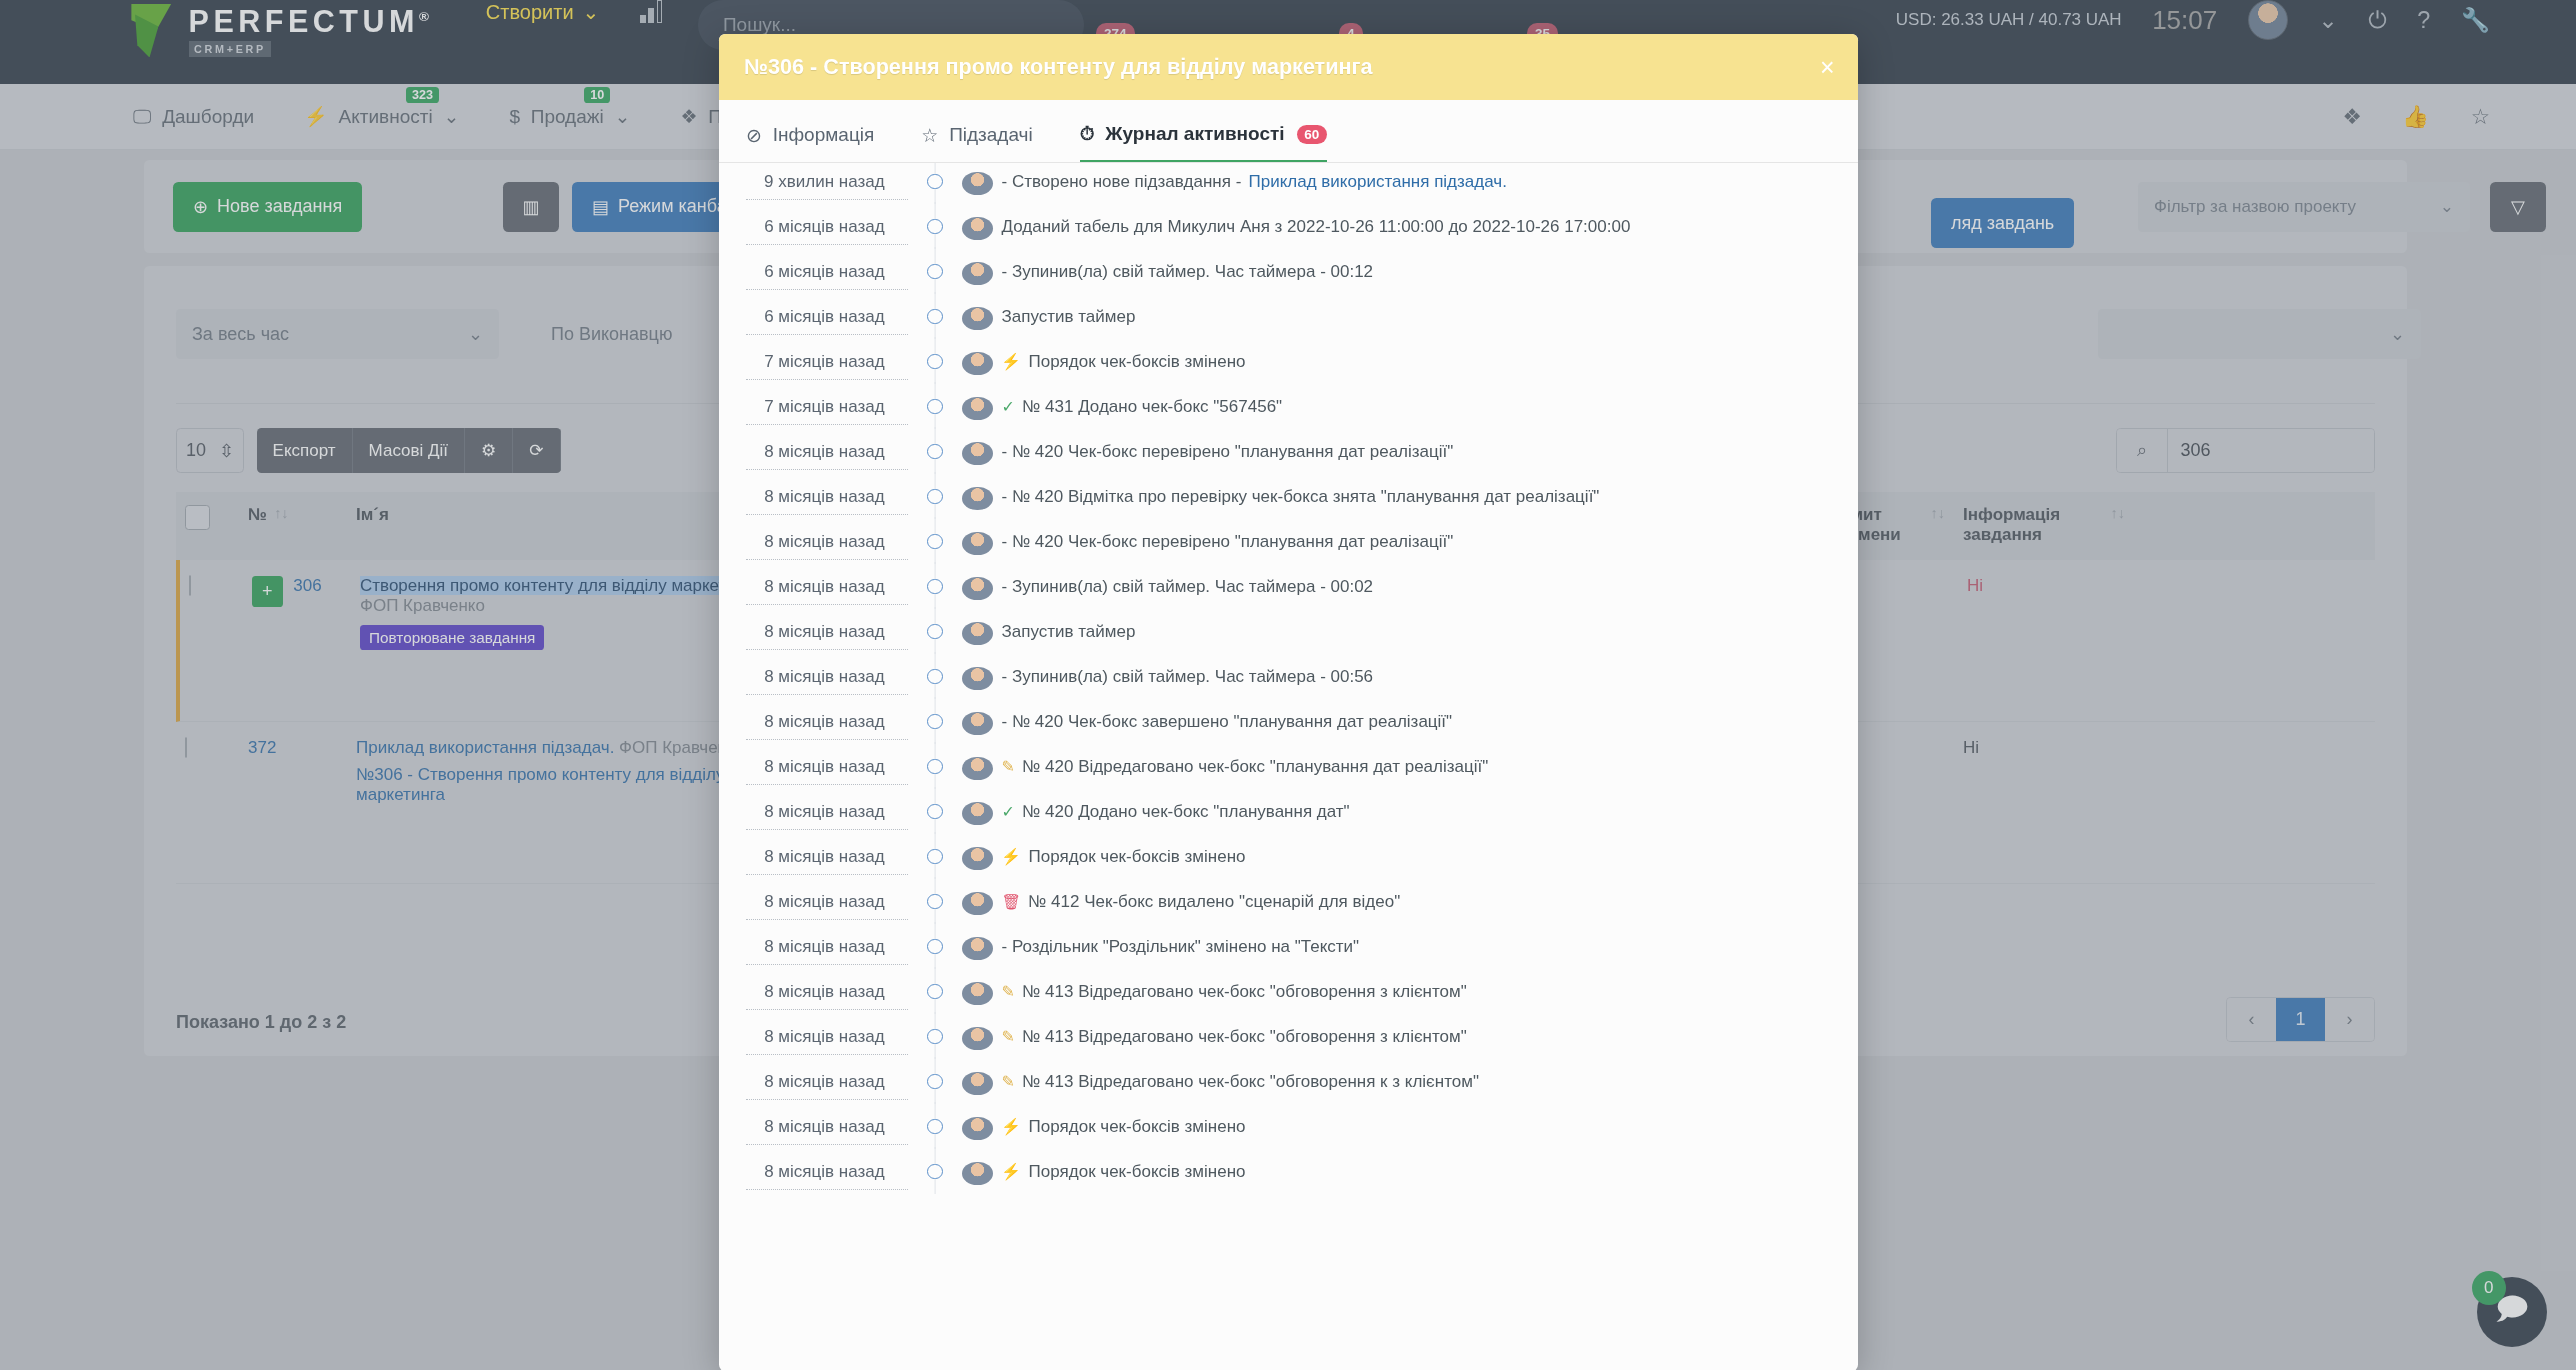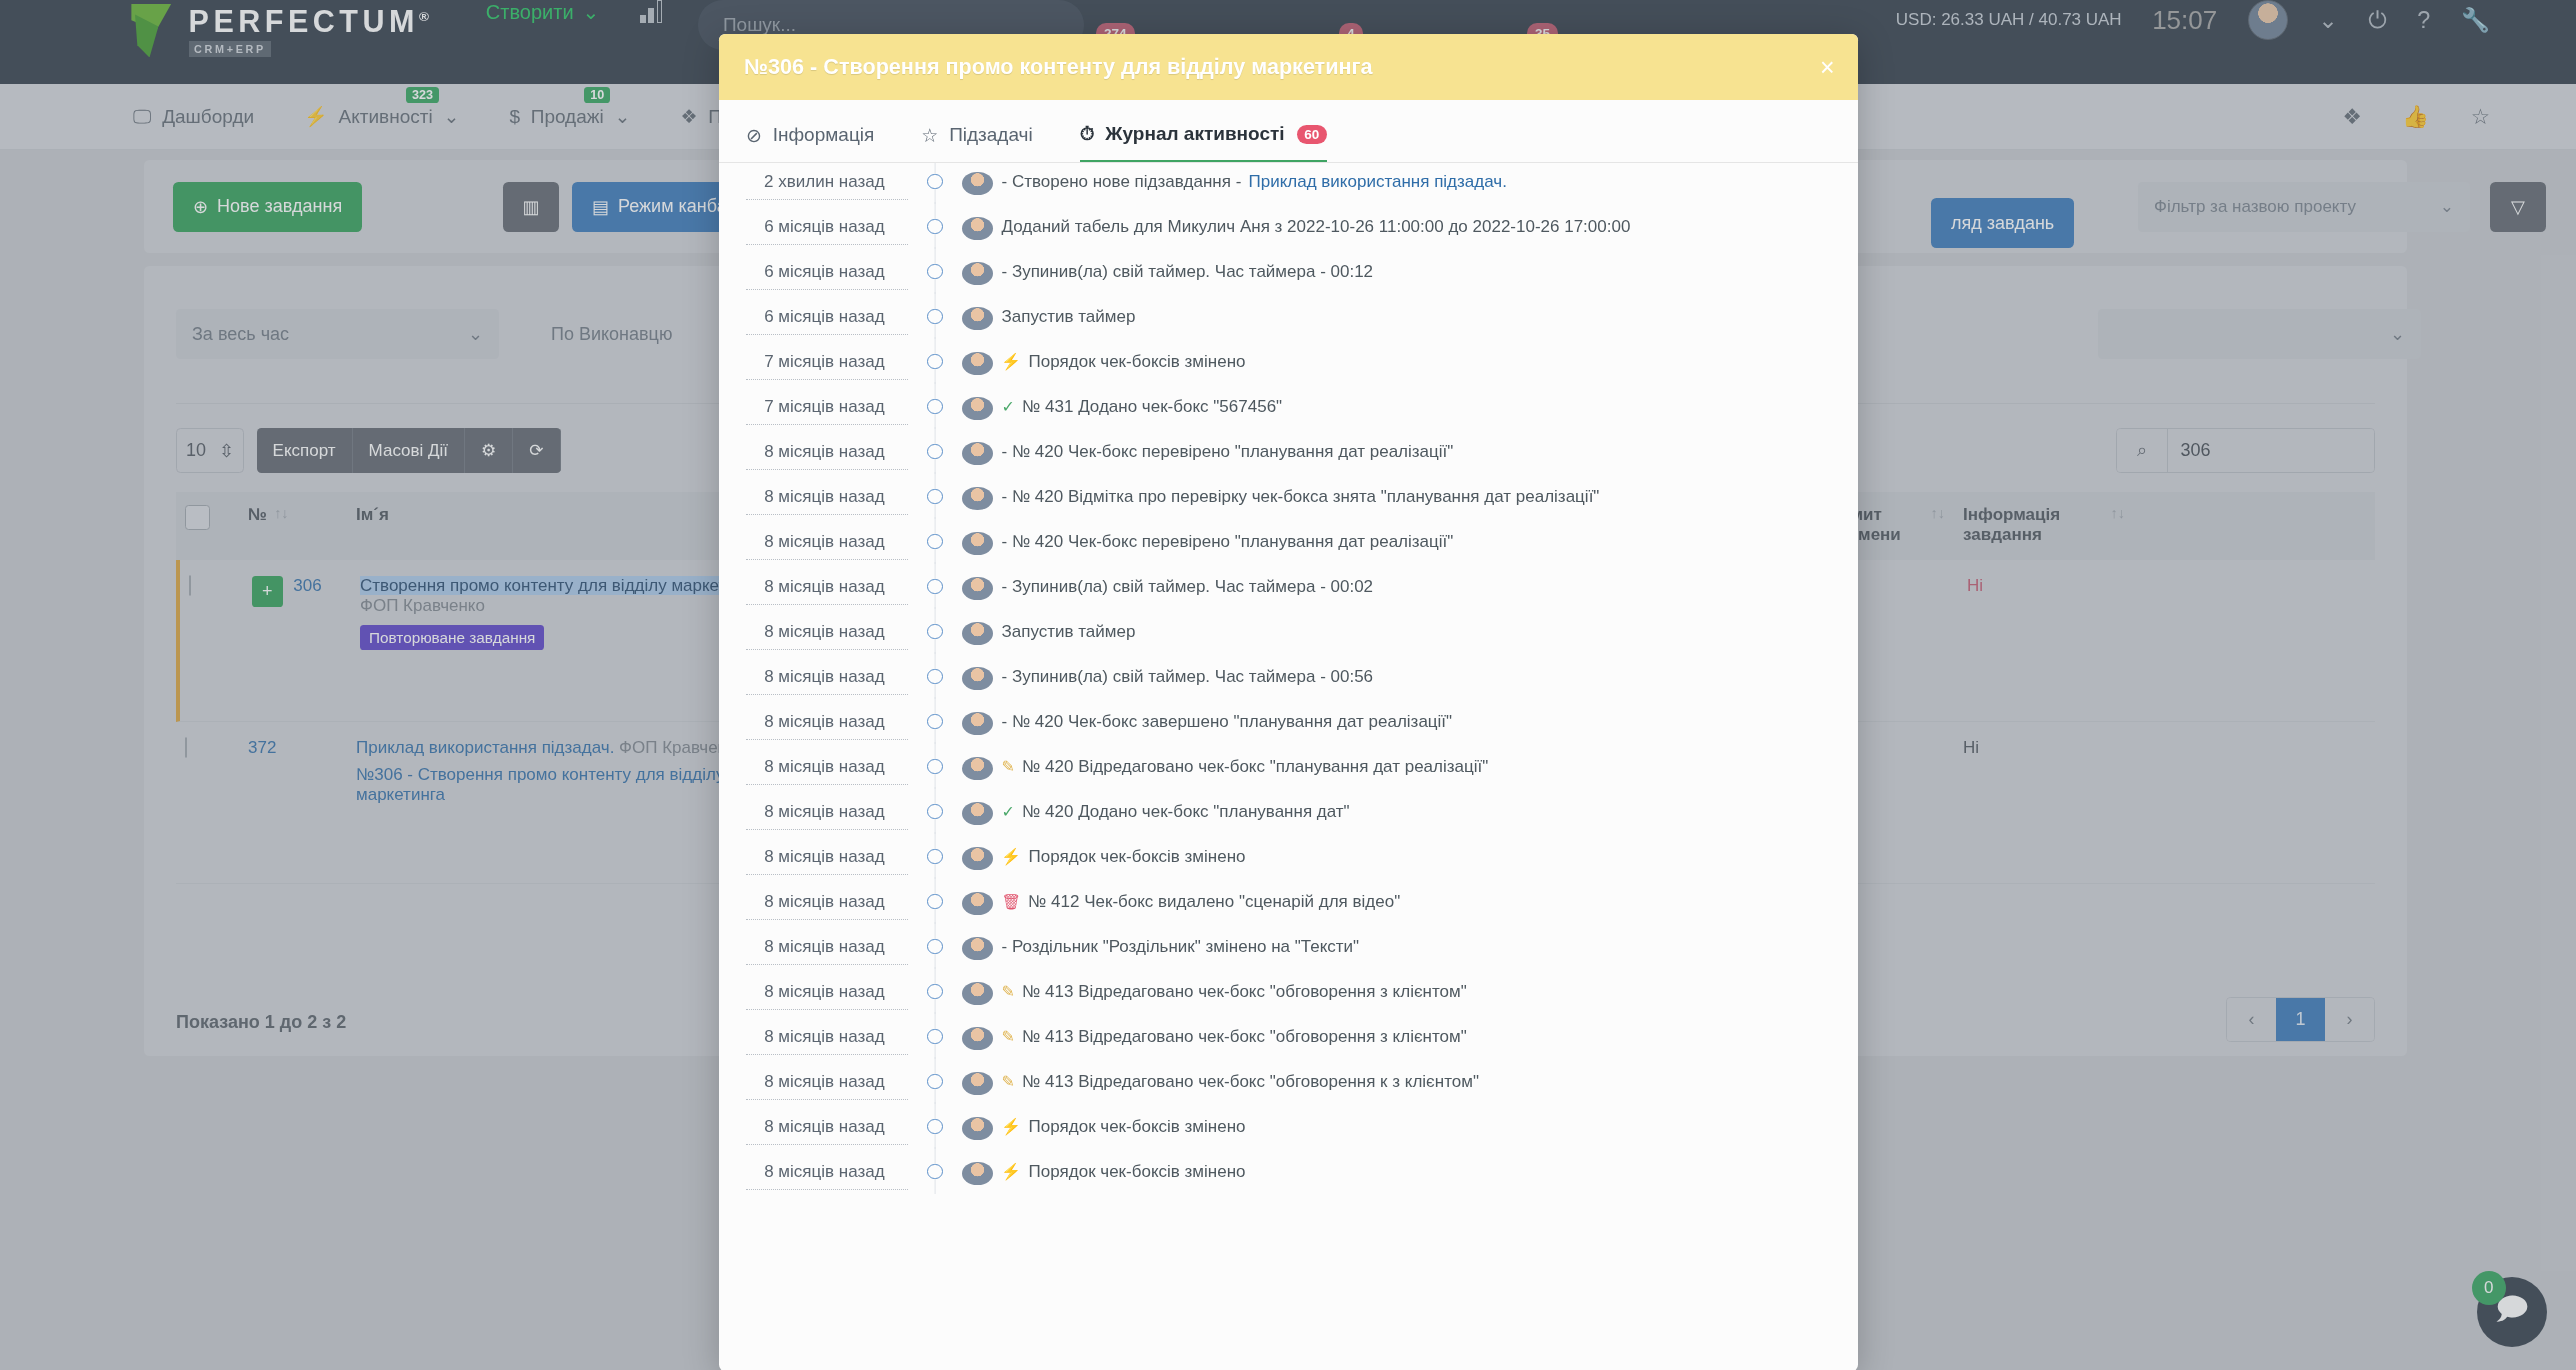--- a/index.html
+++ b/index.html
@@ -36,21 +36,21 @@
   .brand-name {
     color: #fff; font-size: 30.5px; font-weight: bold; letter-spacing: 4.5px;
     line-height: 1; position: relative;
   }
   .brand-reg { font-size: 13.5px; vertical-align: super; letter-spacing: 0; }
   .brand-sub {
     color: #cfd4da; background: #55606c; font-size: 10.8px; font-weight: bold;
     letter-spacing: 2.7px; padding: 1.8px 5.4px; margin-top: 5.4px; width: fit-content;
   }
   .nav-create {
-    color: #22c55e; font-size: 20px; margin-left: 57px;
+    color: #fde047; font-size: 20px; margin-left: 57px;
     display: flex; align-items: center; gap: 9px; cursor: pointer;
   }
   .nav-chart-icon { margin-left: 41px; display: flex; align-items: flex-end; gap: 2.7px; height: 23.4px; cursor: pointer; }
   .nav-chart-icon i { display: block; width: 5.4px; background: #b9c0c8; }
   .nav-chart-icon i:nth-child(1) { height: 8px; }
   .nav-chart-icon i:nth-child(2) { height: 15.3px; }
   .nav-chart-icon i:nth-child(3) { height: 23.4px; border: 0.9px solid #b9c0c8; background: transparent; }
   .nav-search {
     margin-left: 36px; width: 386px; height: 50px; border-radius: 25px;
     background: #3a4654; color: #9aa3ad; font-size: 19px;
@@ -493,21 +493,21 @@
     </div>
     <div class="tab active">
       <span>⏱</span>
       <span>Журнал активності</span>
       <span class="tab-badge">60</span>
     </div>
   </div>
 
   <div class="log" id="log-container">
       <div class="log-row">
-        <div class="log-time">2 хвилин назад</div>
+        <div class="log-time">9 хвилин назад</div>
         <div class="log-dot">
           <i></i>
         </div>
         <div style="display: flex; align-items: flex-start;">
           <div class="log-ava"></div>
           <div class="log-txt">
             <span>- Створено нове підзавдання - </span>
             <span class="a">Приклад використання підзадач.</span>
           </div>
         </div>

